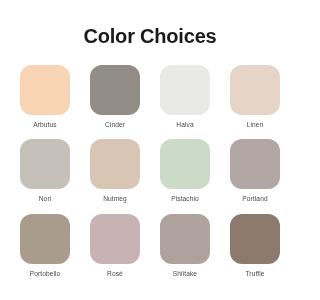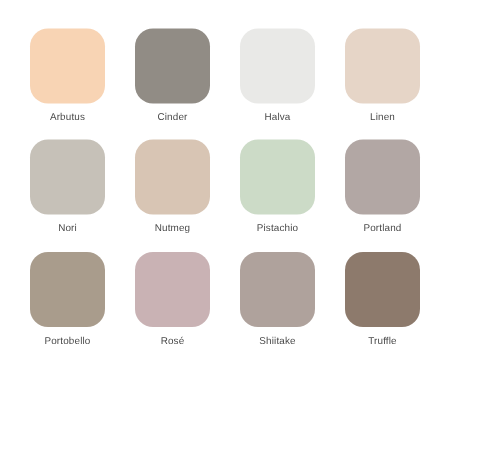--- a/index.html
+++ b/index.html
@@ -58,20 +58,21 @@
     line-height: 1.1;
     white-space: nowrap;
     letter-spacing: 0.1px;
   }
 </style>
 </head>
 <body>
 
 <div class="page">
 
+  <h1 class="title">Color Choices</h1>
 
   <div class="grid">
       <div class="cell">
         <div class="swatch" style="background-color: rgb(248, 212, 180);"></div>
         <div class="label">Arbutus</div>
       </div>
       <div class="cell">
         <div class="swatch" style="background-color: rgb(145, 140, 133);"></div>
         <div class="label">Cinder</div>
       </div>

